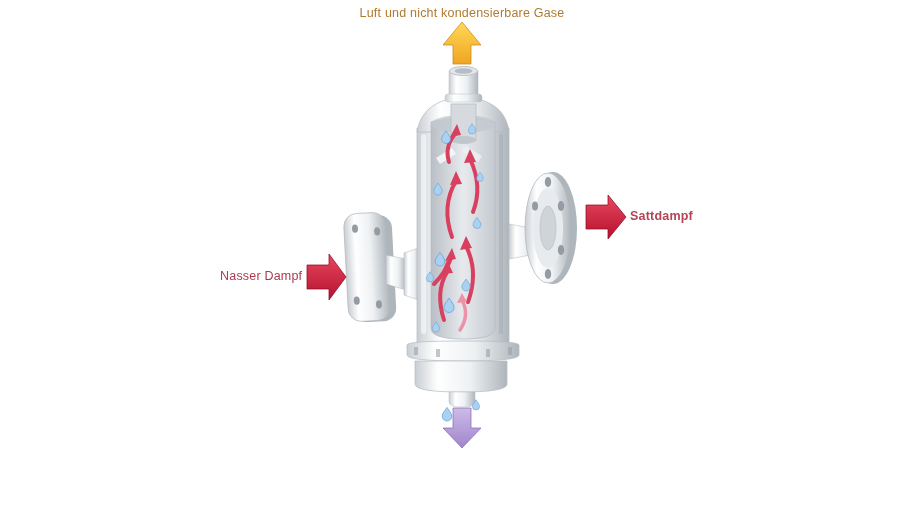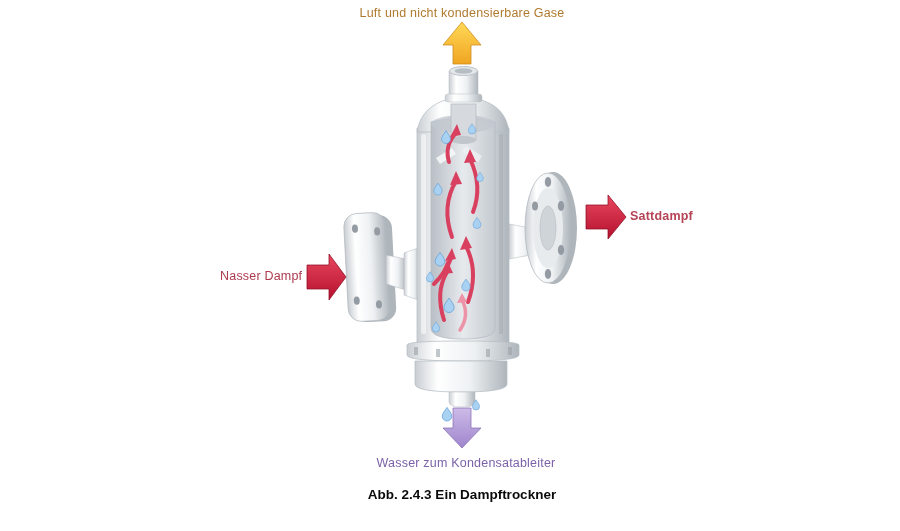--- a/index.html
+++ b/index.html
@@ -143,16 +143,14 @@
 
     <polygon points="462,22 481,45 471,45 471,64 453,64 453,45 443,45" fill="url(#yellowG)" stroke="#c98a18" stroke-width="0.75"></polygon>
     <polygon points="307,265 329,265 329,254 346,277 329,300 329,289 307,289" fill="url(#redG)" stroke="#8e0c24" stroke-width="0.75"></polygon>
     <polygon points="586,205 608,205 608,195 626,217 608,239 608,229 586,229" fill="url(#redG)" stroke="#8e0c24" stroke-width="0.75"></polygon>
     <polygon points="453,408 471,408 471,428 481,428 462,448 443,428 453,428" fill="url(#purpleG)" stroke="#8a6fb5" stroke-width="0.75"></polygon>
   </svg>
 
   <div class="lbl lbl-air">Luft und nicht kondensierbare Gase</div>
   <div class="lbl lbl-wet">Nasser Dampf</div>
   <div class="lbl lbl-dry">Sattdampf</div>
-  <div class="lbl lbl-cond">Wasser zum Kondensatableiter</div>
-  <div class="caption">Abb. 2.4.3 Ein Dampftrockner</div>
 
 </div>
 
 </body></html>

